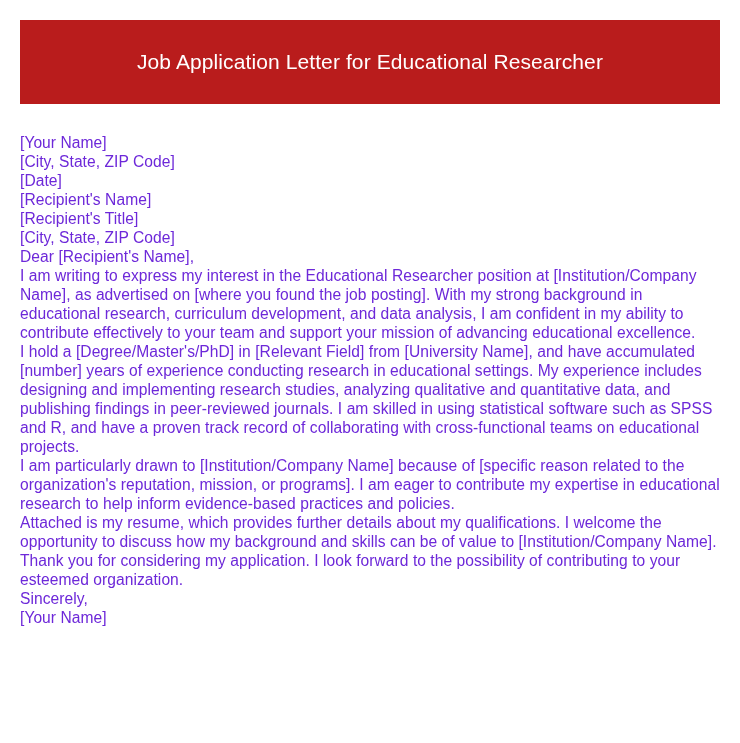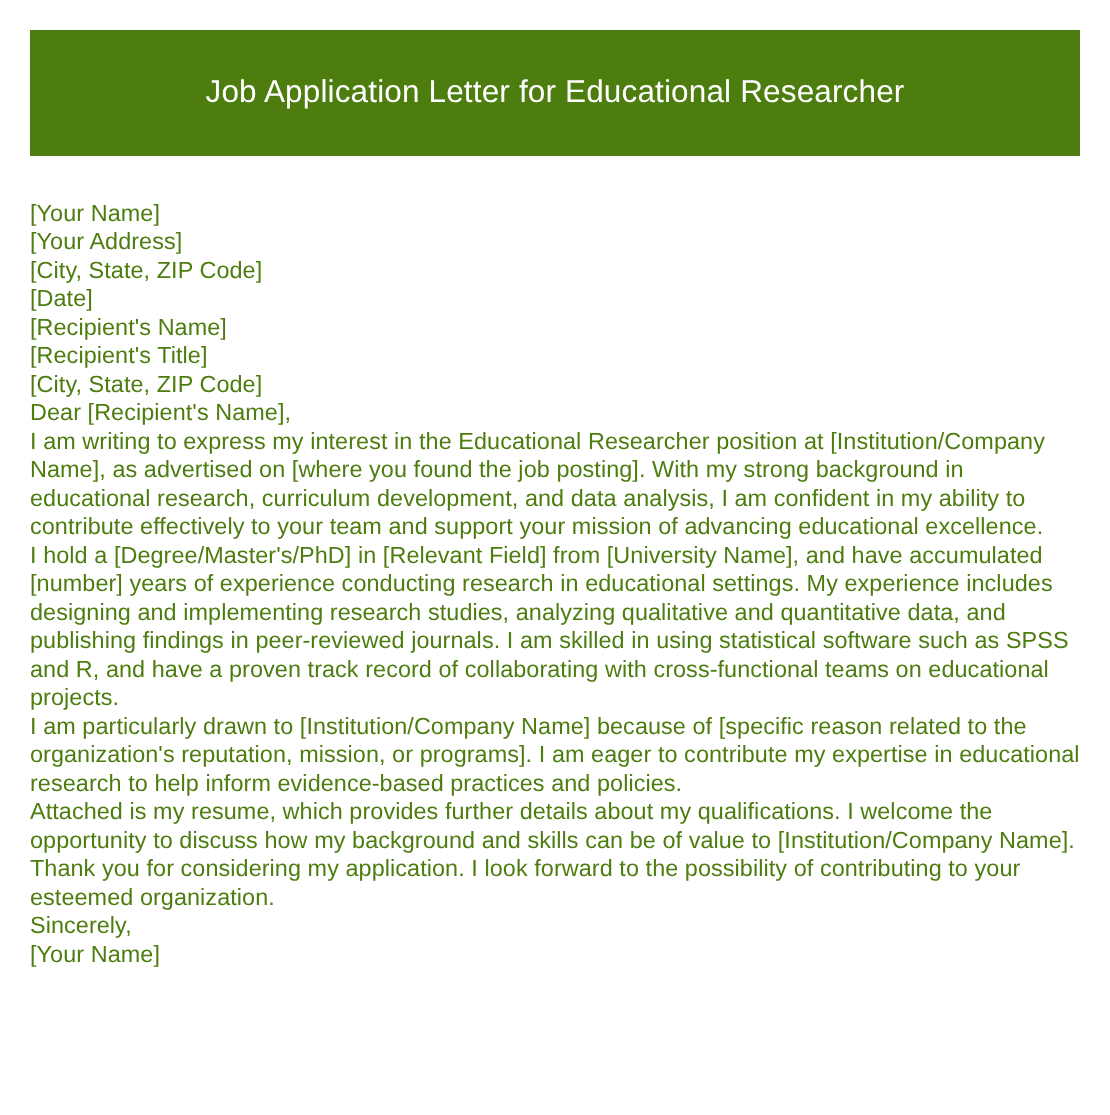--- a/index.html
+++ b/index.html
@@ -13,58 +13,57 @@
       position: relative;
       overflow: hidden;
       font-family: "Liberation Sans", "DejaVu Sans", sans-serif;
     }
     .header {
       position: absolute;
       left: 20px;
       top: 20px;
       width: 700px;
       height: 84px;
-      background: #4d7c0f;
+      background: #b91c1c;
       display: flex;
       align-items: center;
       justify-content: center;
     }
     .header h1 {
       margin: 0;
       color: #ffffff;
       font-weight: normal;
       font-size: 21px;
       letter-spacing: 0.1px;
       font-family: "Liberation Sans", "DejaVu Sans", sans-serif;
     }
     .letter {
       position: absolute;
       left: 20px;
       top: 133px;
       width: 702px;
-      color: #4d7c0f;
+      color: #6d28d9;
       font-size: 15.6px;
       line-height: 19px;
       letter-spacing: 0.05px;
     }
     .letter p {
       margin: 0;
     }
   </style>
 </head>
 <body>
 
 <div class="header">
   <h1>Job Application Letter for Educational Researcher</h1>
 </div>
 
 <div class="letter">
   <div>
     <p>[Your Name]</p>
-    <p>[Your Address]</p>
     <p>[City, State, ZIP Code]</p>
     <p>[Date]</p>
   </div>
   <div>
     <p>[Recipient's Name]</p>
     <p>[Recipient's Title]</p>
     <p>[City, State, ZIP Code]</p>
   </div>
   <p>Dear [Recipient's Name],</p>
   <p>I am writing to express my interest in the Educational Researcher position at [Institution/Company Name], as advertised on [where you found the job posting]. With my strong background in educational research, curriculum development, and data analysis, I am confident in my ability to contribute effectively to your team and support your mission of advancing educational excellence.</p>

